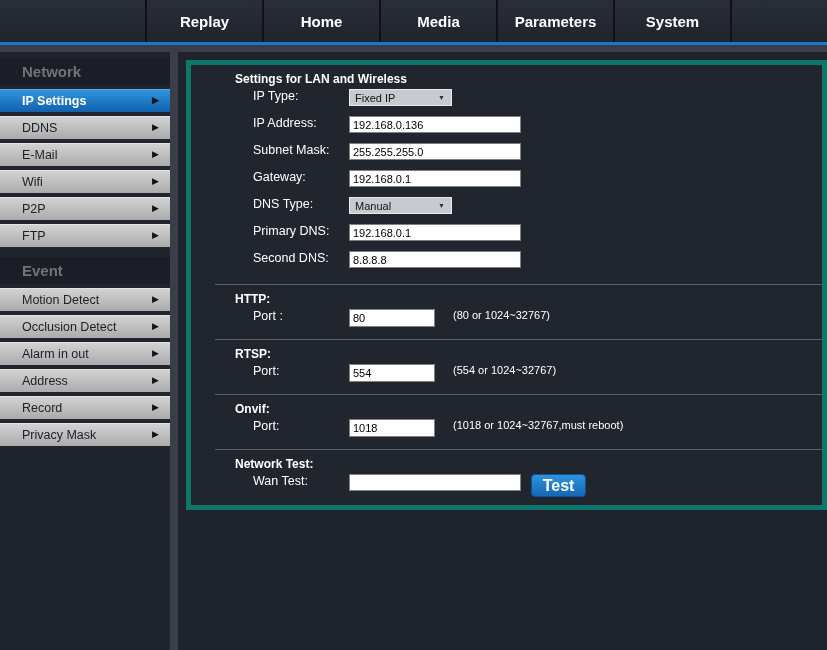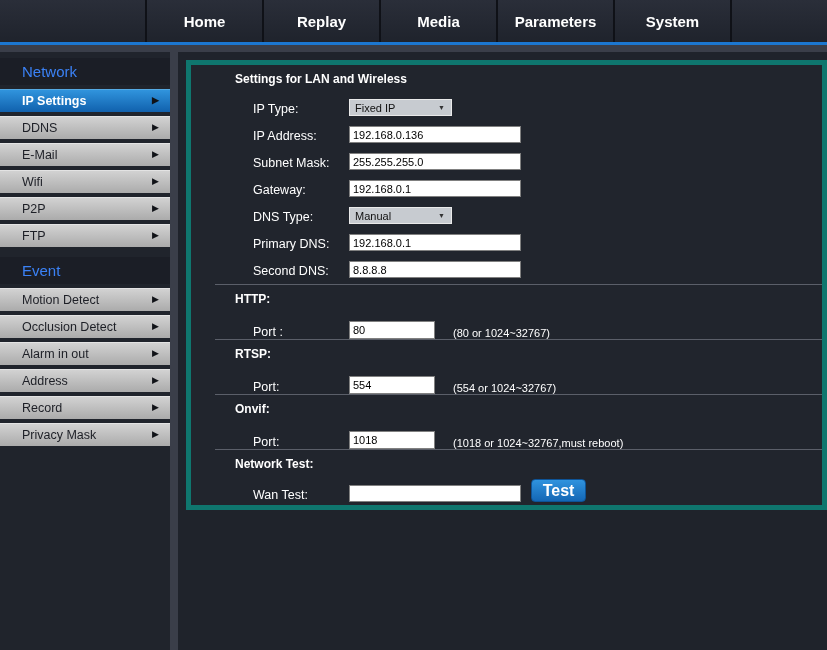--- a/index.html
+++ b/index.html
@@ -16,34 +16,34 @@
   .top-strip { height:7px; background:#3a3e49; }
 
   
   .content { display:flex; height:598px; }
   .sidebar { width:170px; background:#20242c; padding-top:3px; }
   .divider { width:8px; background:#3a3e49; }
   .main { flex:1; position:relative; background:#1f232b; }
 
   
   .side-header { height:27px; margin:3px 0 4px 0; display:flex; align-items:center; padding-left:22px;
-                 color:#3b82f6; font-size:15px; font-weight:normal; background:#1b1e26;text-align:center; }
+                 color:#737373; font-size:15px; font-weight:bold; background:#1b1e26;text-align:center; }
   .side-header.gap { margin-top:10px; }
   .side-item { height:23px; margin-bottom:4px; display:flex; align-items:center; padding-left:22px;
                background:linear-gradient(#d2d2d2, #ababab); color:#1d1f26; font-size:12.5px;
                position:relative; cursor:pointer; border-top:1px solid #e3e3e3; }
   .side-item.active { background:linear-gradient(#3094dd, #1161ad); color:#ffffff; font-weight:bold; border-top:1px solid #55aae4; }
   .side-arrow { position:absolute; right:11px; top:50%; transform:translateY(-52%); font-size:9px; color:#101217; line-height:1; }
 
   
   .panel { margin:8px 0 0 8px; border:5px solid #0f766e; background:#21252d;padding-left:24px; }
   .sec { border-top:1px solid #5b5f69; }
   .sec.first { border-top:none; }
   .sec-title { padding:7px 0 3px 20px; color:#ffffff; font-size:12px; font-weight:bold; line-height:14px; }
-  .row { display:flex; align-items:flex-end; height:27px; }
+  .row { display:flex; align-items:flex-start; height:27px; }
   .row-label { margin-left:38px; width:96px; color:#ffffff; font-size:12.5px; }
   input.txt { width:172px; height:17px; border:1px solid #808080; font-family:"Liberation Sans",sans-serif;
               font-size:11px; padding:0 3px; background:#ffffff; color:#000000; }
   .port-row { height:30px; }
   input.txt.port { width:86px; height:18px; }
   .hint { margin-left:18px; color:#ffffff; font-size:11px; }
   .select { width:103px; height:17px; background:#c7cbd0; border:1px solid #e9e9e9; display:flex;
             align-items:center; justify-content:space-between; padding:0 6px 0 5px; font-size:11px;
             color:#111111; cursor:pointer; }
   .select .caret { font-size:7px; color:#333333; }
@@ -54,22 +54,22 @@
          font-family:"Liberation Sans",sans-serif; display:flex; align-items:center; justify-content:center; }
   .btn-test { width:55px; height:23px; font-size:16px; margin-left:10px; border-radius:4px; }
   .nt-row { height:31px; padding-bottom:3px; }
 </style>
 </head>
 <body>
 
 <div class="nav">
   <div class="nav-spacer"></div>
   <div style="display:flex;">
+      <div class="nav-tab">Replay</div>
       <div class="nav-tab">Home</div>
-      <div class="nav-tab">Replay</div>
       <div class="nav-tab">Media</div>
       <div class="nav-tab">Parameters</div>
       <div class="nav-tab">System</div>
     </div>
   <div class="nav-endcap"></div>
 </div>
 <div class="blue-line"></div>
 <div class="top-strip"></div>
 
 <div class="content">

